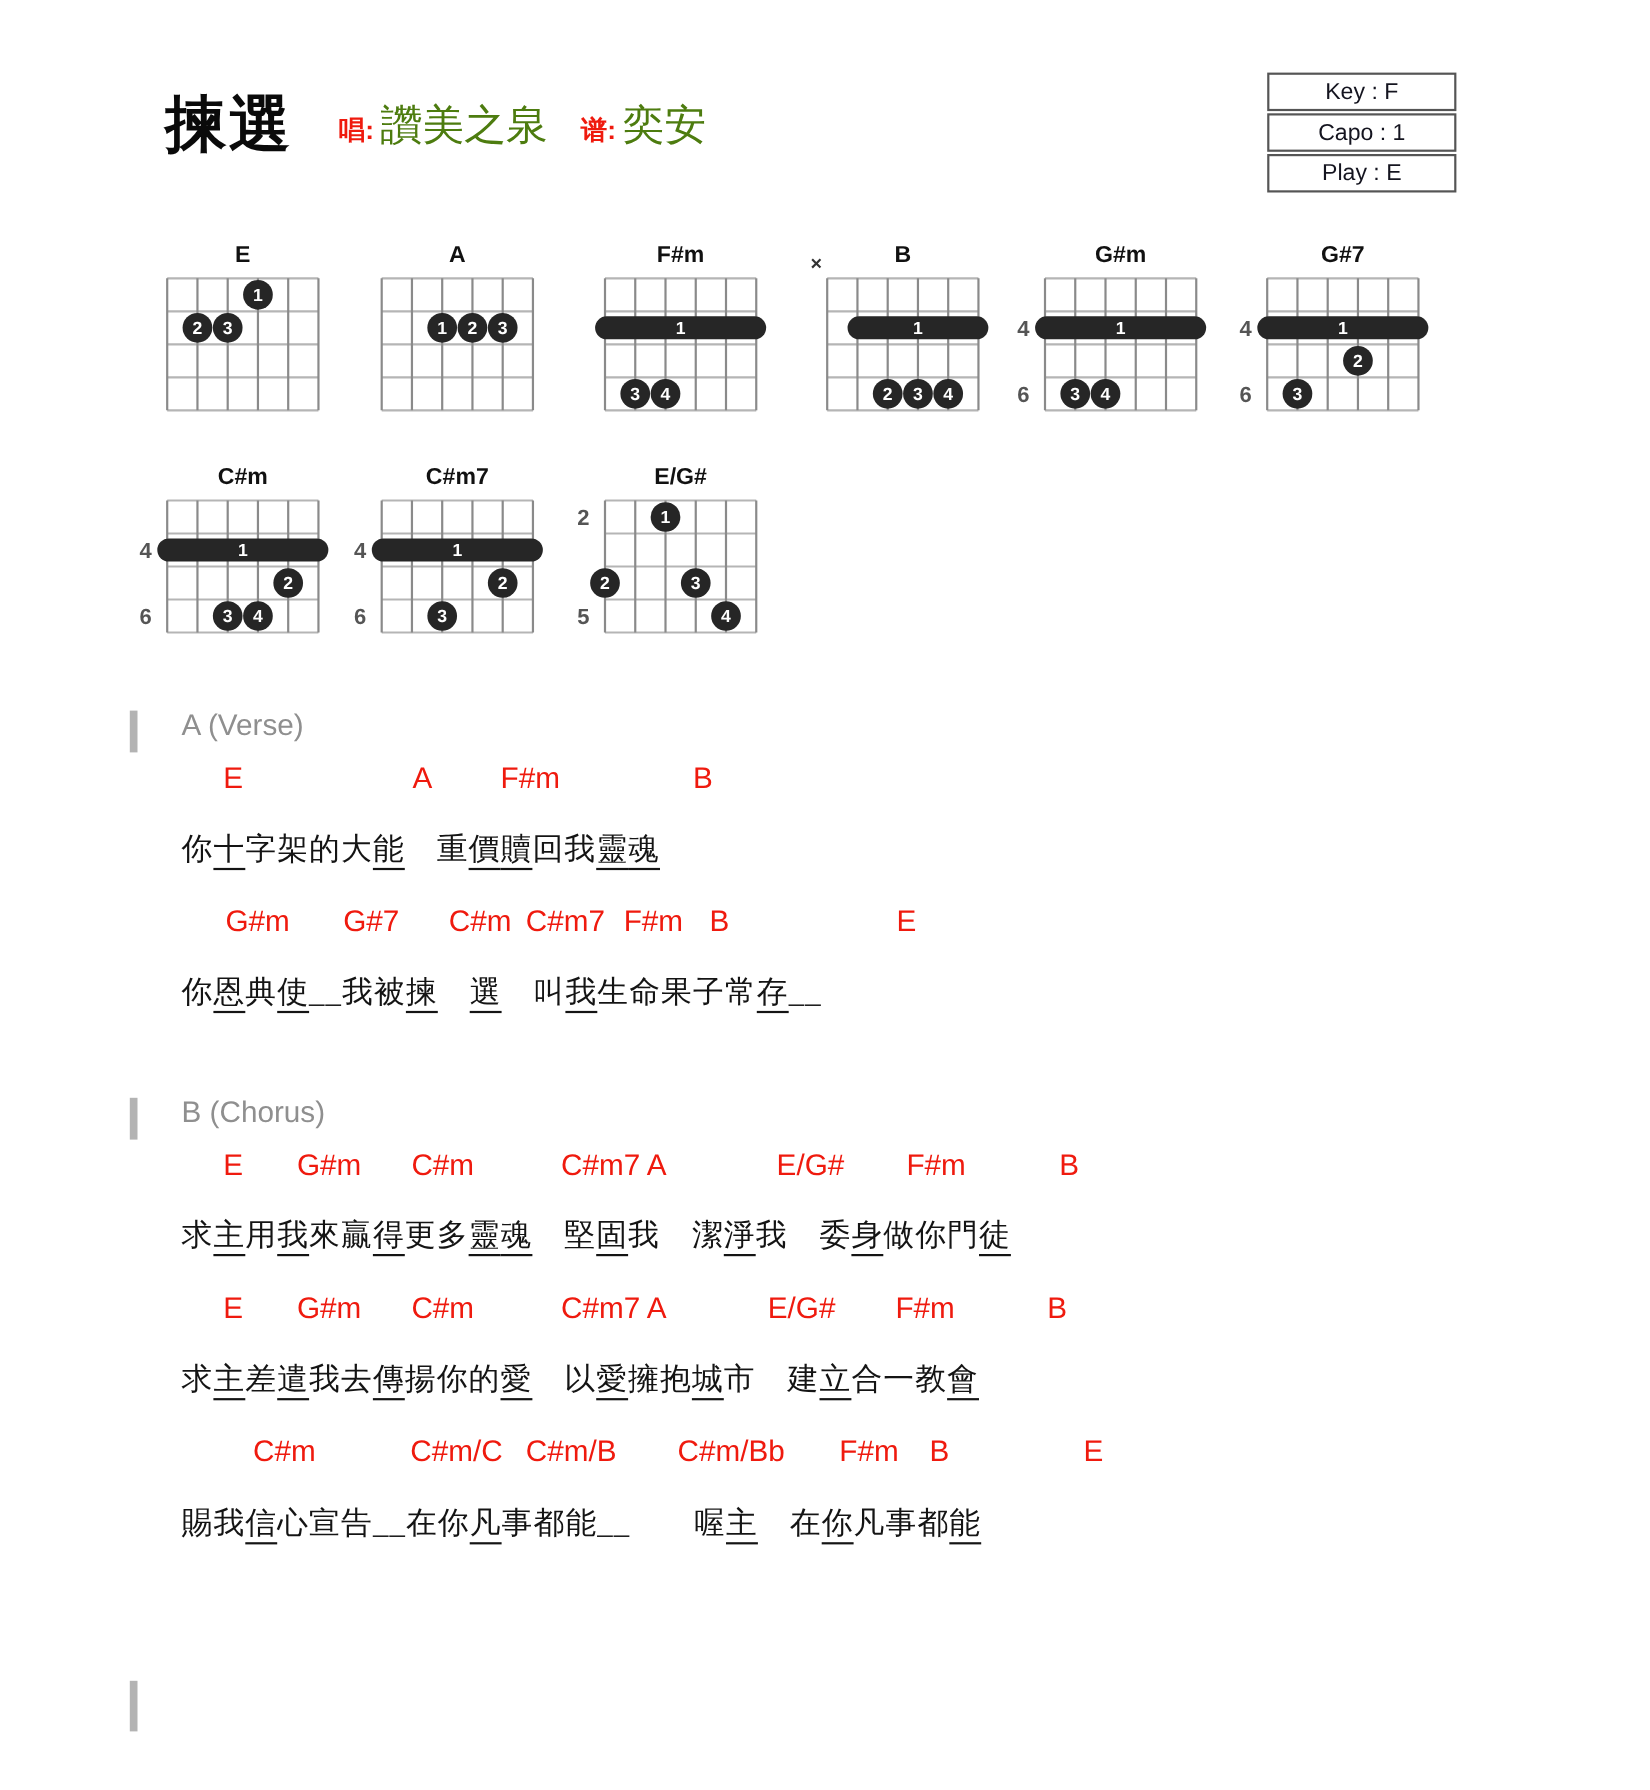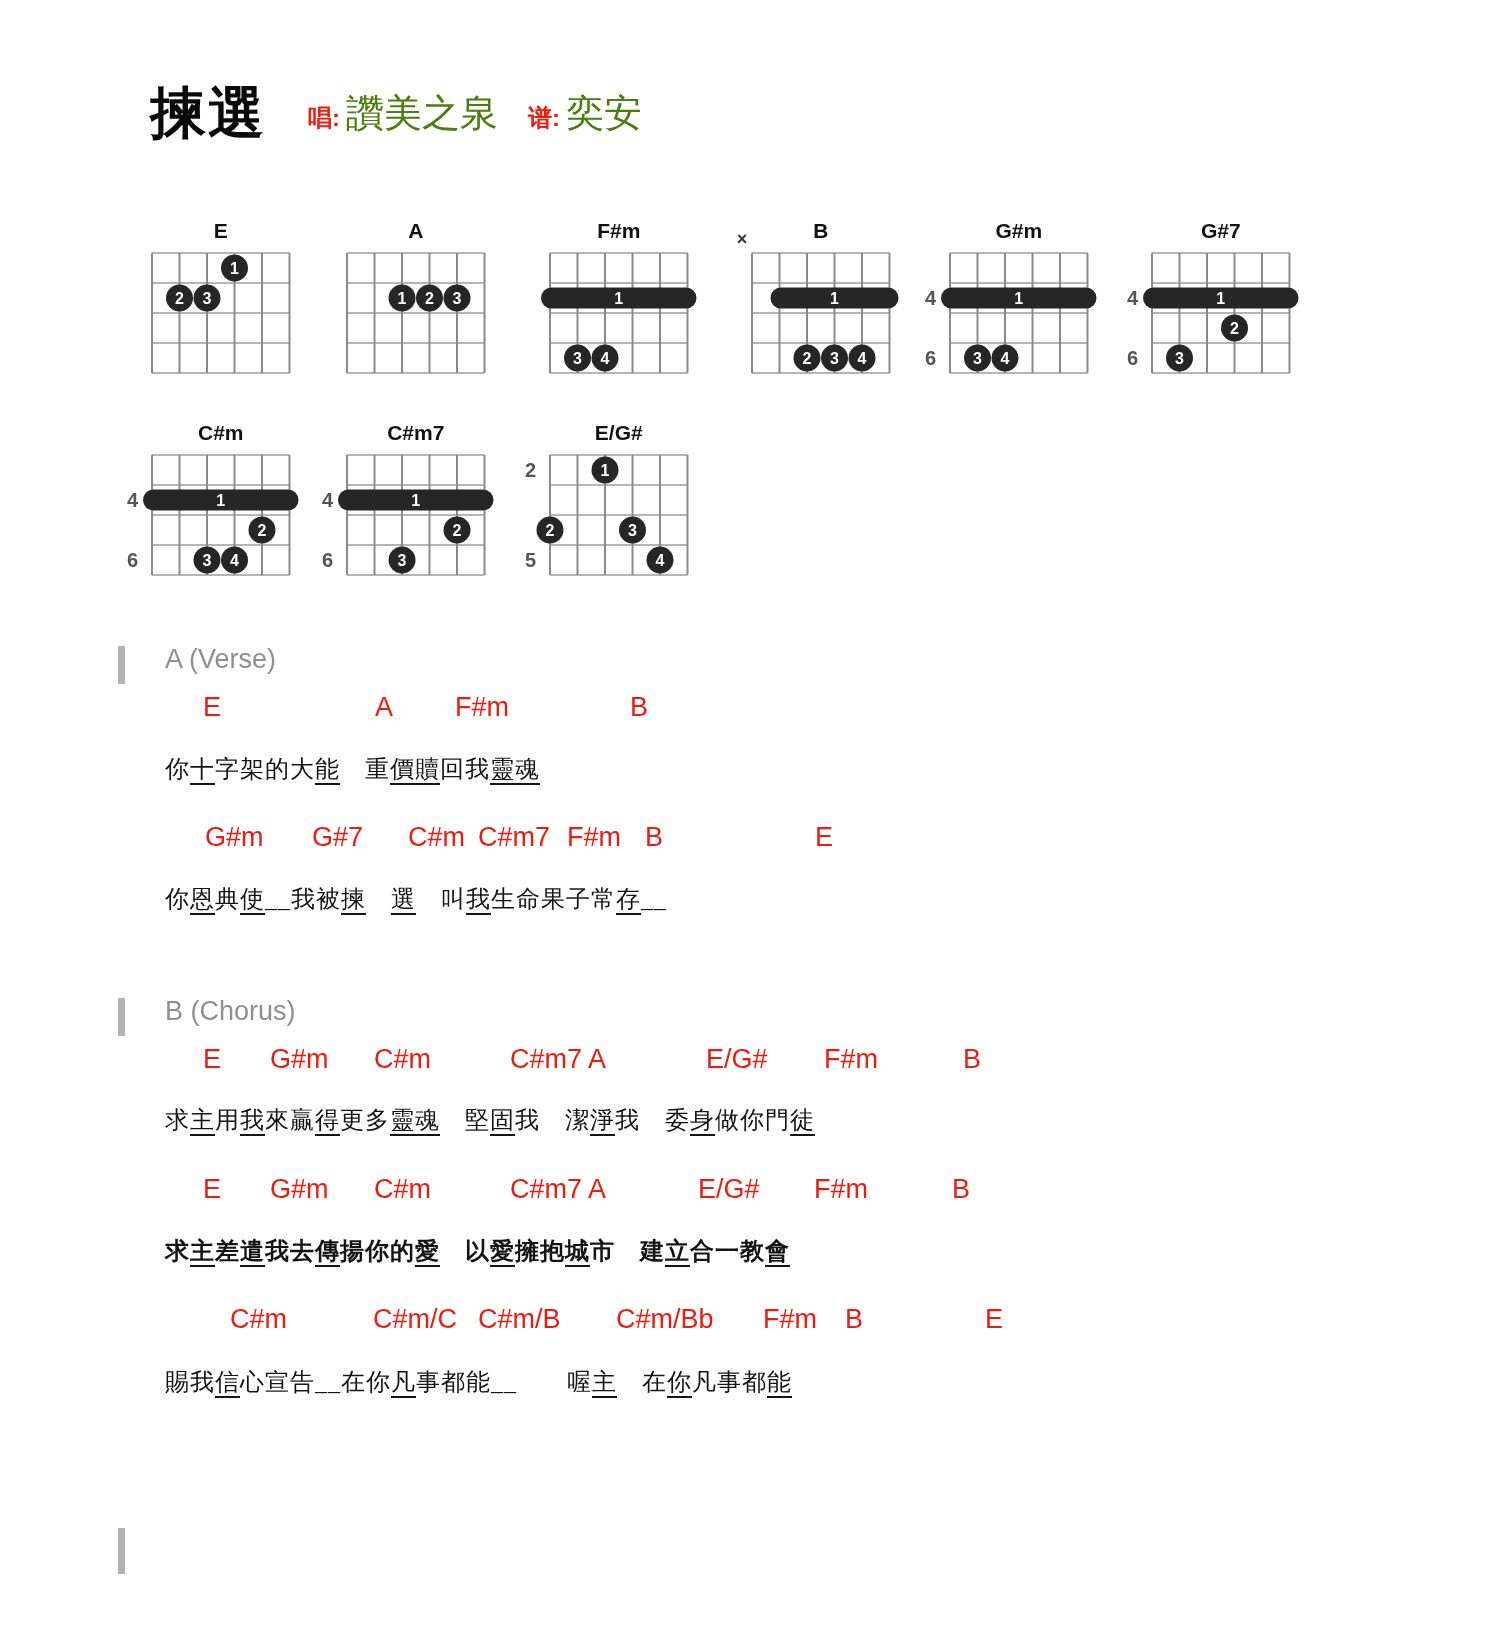--- a/index.html
+++ b/index.html
@@ -11,21 +11,21 @@
   .credit-label{font-size:24px;color:var(--chord-red,#ef1a0e);font-weight:bold;margin-right:6px;}
   .credit-name{font-size:38px;color:#4d7c0f;font-family:"Liberation Serif",serif;}
   .credit-gap{margin-left:30px;}
   .key-box{position:absolute;left:1152px;top:66px;}
   .key-cell{width:168px;height:31px;border:2px solid #555;margin-bottom:2px;background:#fff;
             display:flex;align-items:center;justify-content:center;font-size:21px;color:#14141f;}
   .vbar{position:absolute;left:118px;width:7px;background:#b3b3b3;}
   .section-head{position:absolute;left:165px;font-size:27px;color:#8f8f8f;}
   .chord-line{position:absolute;left:0;top:0;width:100%;height:32px;}
   .chord-token{position:absolute;font-size:27px;color:var(--chord-red,#ef1a0e);white-space:pre;}
-  .lyric-line{position:absolute;left:165px;font-size:24px;color:#141414;white-space:pre;
+  .lyric-line{position:absolute;left:165px;font-size:28px;color:#141414;white-space:pre;
               font-family:"Liberation Serif",serif;letter-spacing:1px;}
   .lyric-line .u{border-bottom:2px solid #141414;padding-bottom:1px;}
   .link-text{position:absolute;left:163px;top:1537px;font-size:27px;color:#8f8f8f;}
   .diagram{position:absolute;}
   .diagram svg{display:block;}
   .dname{font:bold 21px "Liberation Sans",sans-serif;fill:#111;}
   .flabel{font:600 20px "Liberation Sans",sans-serif;fill:#555;}
   .dotnum{font:bold 16px "Liberation Sans",sans-serif;fill:#fff;}
   .mute{font:bold 18px "Liberation Sans",sans-serif;fill:#333;}
   .hline{stroke:#b5b5b5;stroke-width:2;}
@@ -48,20 +48,25 @@
 
   <div class="song-title">揀選</div>
 
   <div class="credits">
     <span class="credit-label">唱:</span>
     <span class="credit-name">讚美之泉</span>
     <span class="credit-label credit-gap">谱:</span>
     <span class="credit-name">奕安</span>
   </div>
 
+  <div class="key-box">
+    <div class="key-cell">Key : F</div>
+    <div class="key-cell">Capo : 1</div>
+    <div class="key-cell">Play : E</div>
+  </div>
 
   <div id="diagrams">
       <div class="diagram" style="left: 92px; top: 218px;">
         <svg width="230" height="172">
           <text x="128.75" y="20" text-anchor="middle" class="dname">E</text>
           <line x1="60" y1="35" x2="197.5" y2="35" class="hline"></line>
           <line x1="60" y1="65" x2="197.5" y2="65" class="hline"></line>
           <line x1="60" y1="95" x2="197.5" y2="95" class="hline"></line>
           <line x1="60" y1="125" x2="197.5" y2="125" class="hline"></line>
           <line x1="60" y1="155" x2="197.5" y2="155" class="hline"></line>
@@ -321,21 +326,21 @@
         <span class="chord-token" style="left: 373px;">C#m/C</span>
         <span class="chord-token" style="left: 478px;">C#m/B</span>
         <span class="chord-token" style="left: 616px;">C#m/Bb</span>
         <span class="chord-token" style="left: 763px;">F#m</span>
         <span class="chord-token" style="left: 845px;">B</span>
         <span class="chord-token" style="left: 985px;">E</span>
       </div>
       <div class="lyric-line" style="top: 753px;"><span>你</span><span class="u">十</span><span>字架的大</span><span class="u">能</span><span>　重</span><span class="u">價</span><span class="u">贖</span><span>回我</span><span class="u">靈</span><span class="u">魂</span></div>
       <div class="lyric-line" style="top: 883px;"><span>你</span><span class="u">恩</span><span>典</span><span class="u">使</span><span>__</span><span>我被</span><span class="u">揀</span><span>　</span><span class="u">選</span><span>　叫</span><span class="u">我</span><span>生命果子常</span><span class="u">存</span><span>__</span></div>
       <div class="lyric-line" style="top: 1104px;"><span>求</span><span class="u">主</span><span>用</span><span class="u">我</span><span>來贏</span><span class="u">得</span><span>更多</span><span class="u">靈</span><span class="u">魂</span><span>　堅</span><span class="u">固</span><span>我　潔</span><span class="u">淨</span><span>我　委</span><span class="u">身</span><span>做你門</span><span class="u">徒</span></div>
-      <div class="lyric-line" style="top: 1235px; font-weight: bold;"><span>求</span><span class="u">主</span><span>差</span><span class="u">遣</span><span>我去</span><span class="u">傳</span><span>揚你的</span><span class="u">愛</span><span>　以</span><span class="u">愛</span><span>擁抱</span><span class="u">城</span><span>市　建</span><span class="u">立</span><span>合一教</span><span class="u">會</span></div>
+      <div class="lyric-line" style="top: 1235px;"><span>求</span><span class="u">主</span><span>差</span><span class="u">遣</span><span>我去</span><span class="u">傳</span><span>揚你的</span><span class="u">愛</span><span>　以</span><span class="u">愛</span><span>擁抱</span><span class="u">城</span><span>市　建</span><span class="u">立</span><span>合一教</span><span class="u">會</span></div>
       <div class="lyric-line" style="top: 1366px;"><span>賜我</span><span class="u">信</span><span>心宣告</span><span>__</span><span>在你</span><span class="u">凡</span><span>事都能</span><span>__</span><span>　　喔</span><span class="u">主</span><span>　在</span><span class="u">你</span><span>凡事都</span><span class="u">能</span></div>
     </div>
 
   <div class="vbar" style="top:1528px;height:46px"></div>
 
   <div class="watermark">
   </div>
 
 </div>
 

